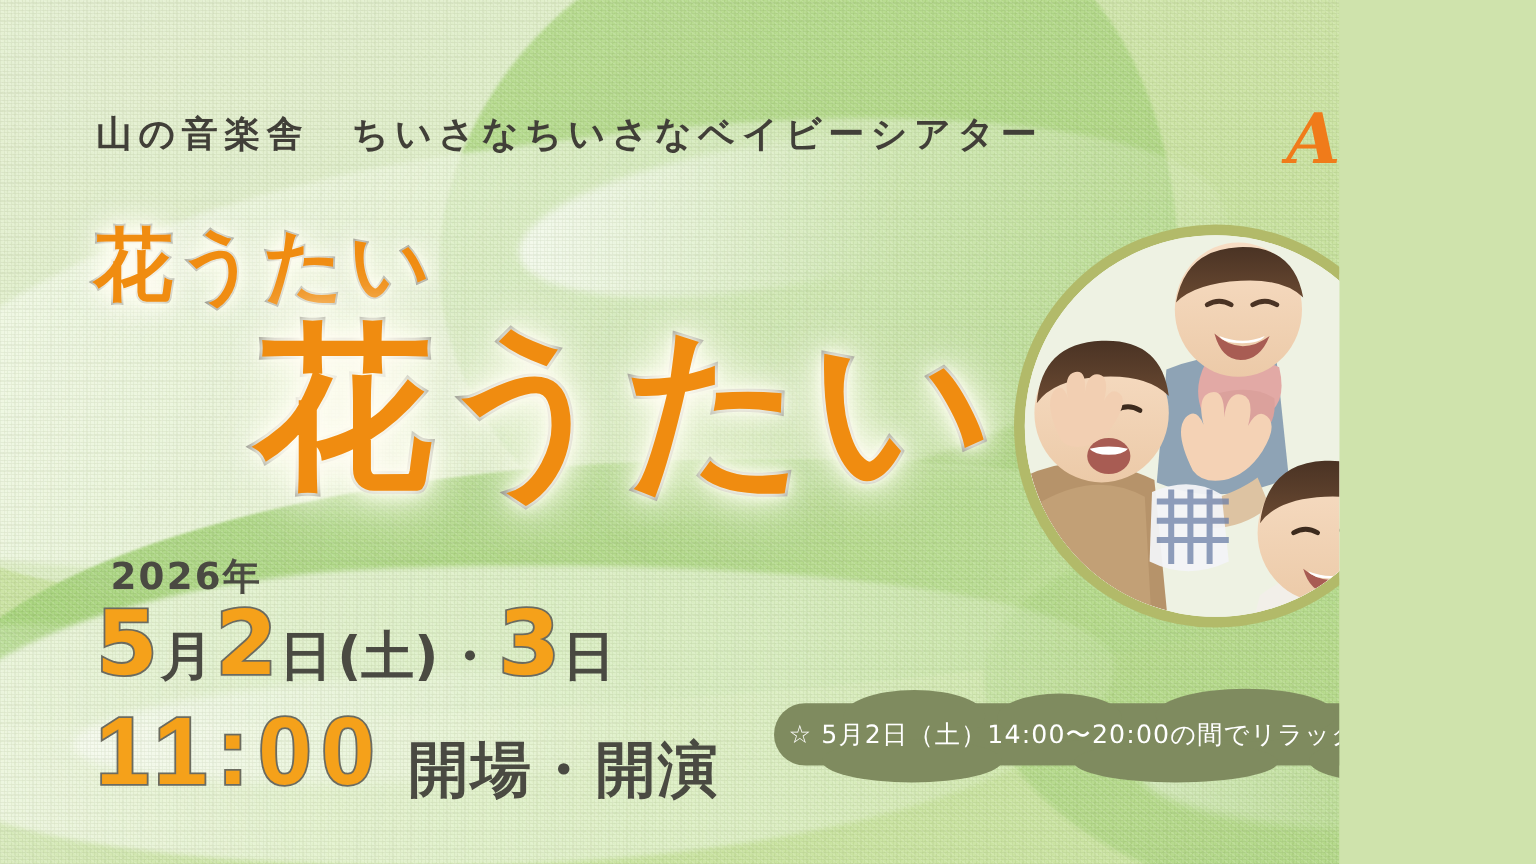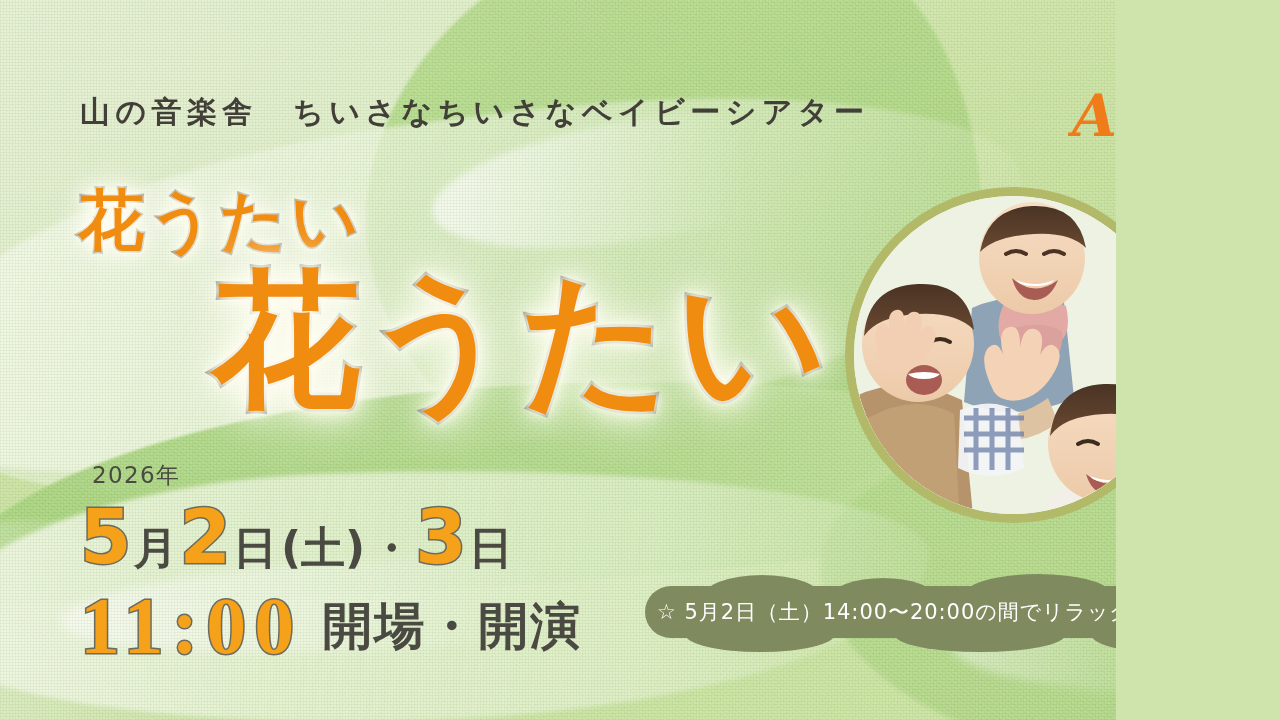--- a/index.html
+++ b/index.html
@@ -116,43 +116,43 @@
     color:#F08C10;
     -webkit-text-stroke:5px #6b6b60;
     paint-order:stroke fill;
     text-shadow:
       0 0 18px #fffdf2,0 0 30px #fffdf2,0 0 46px #fffdf2,
       0 0 10px #fffdf2,0 0 60px rgba(255,255,240,.95);
   }
 
   .year{
     position:absolute;left:92px;top:460px;
-    font-size:23px;color:#4a4a42;font-weight:400;letter-spacing:.06em;
+    font-size:31px;color:#4a4a42;font-weight:700;letter-spacing:.06em;
     font-family:"DejaVu Sans","Liberation Sans",sans-serif;white-space:nowrap;
   }
 
   .dateline{
     position:absolute;left:80px;top:500px;white-space:nowrap;
     font-family:"DejaVu Sans","Liberation Sans",sans-serif;font-weight:700;
     line-height:1;display:flex;align-items:baseline;
   }
   .dateline .num{
     font-size:74px;color:#F5A11A;
     -webkit-text-stroke:3px #6b6b60;paint-order:stroke fill;
   }
   .dateline .kj{
     font-size:44px;color:#4a4a42;font-weight:600;
     padding:0 2px;
   }
   .dateline .kj.wide{letter-spacing:.02em;}
 
   .timeline{
     position:absolute;left:80px;top:586px;white-space:nowrap;
-    font-family:Liberation Serif, serif;font-weight:700;
-    line-height:1;display:flex;align-items:center;
+    font-family:Liberation Sans, sans-serif;font-weight:700;
+    line-height:1;display:flex;align-items:flex-end;
   }
   .timeline .tnum{
     font-size:80px;color:#F5A11A;letter-spacing:.10em;
     -webkit-text-stroke:3px #6b6b60;paint-order:stroke fill;
   }
   .timeline .tlabel{
     font-size:50px;color:#4a4a42;font-weight:600;margin-left:20px;letter-spacing:.04em;
   }
 
   

